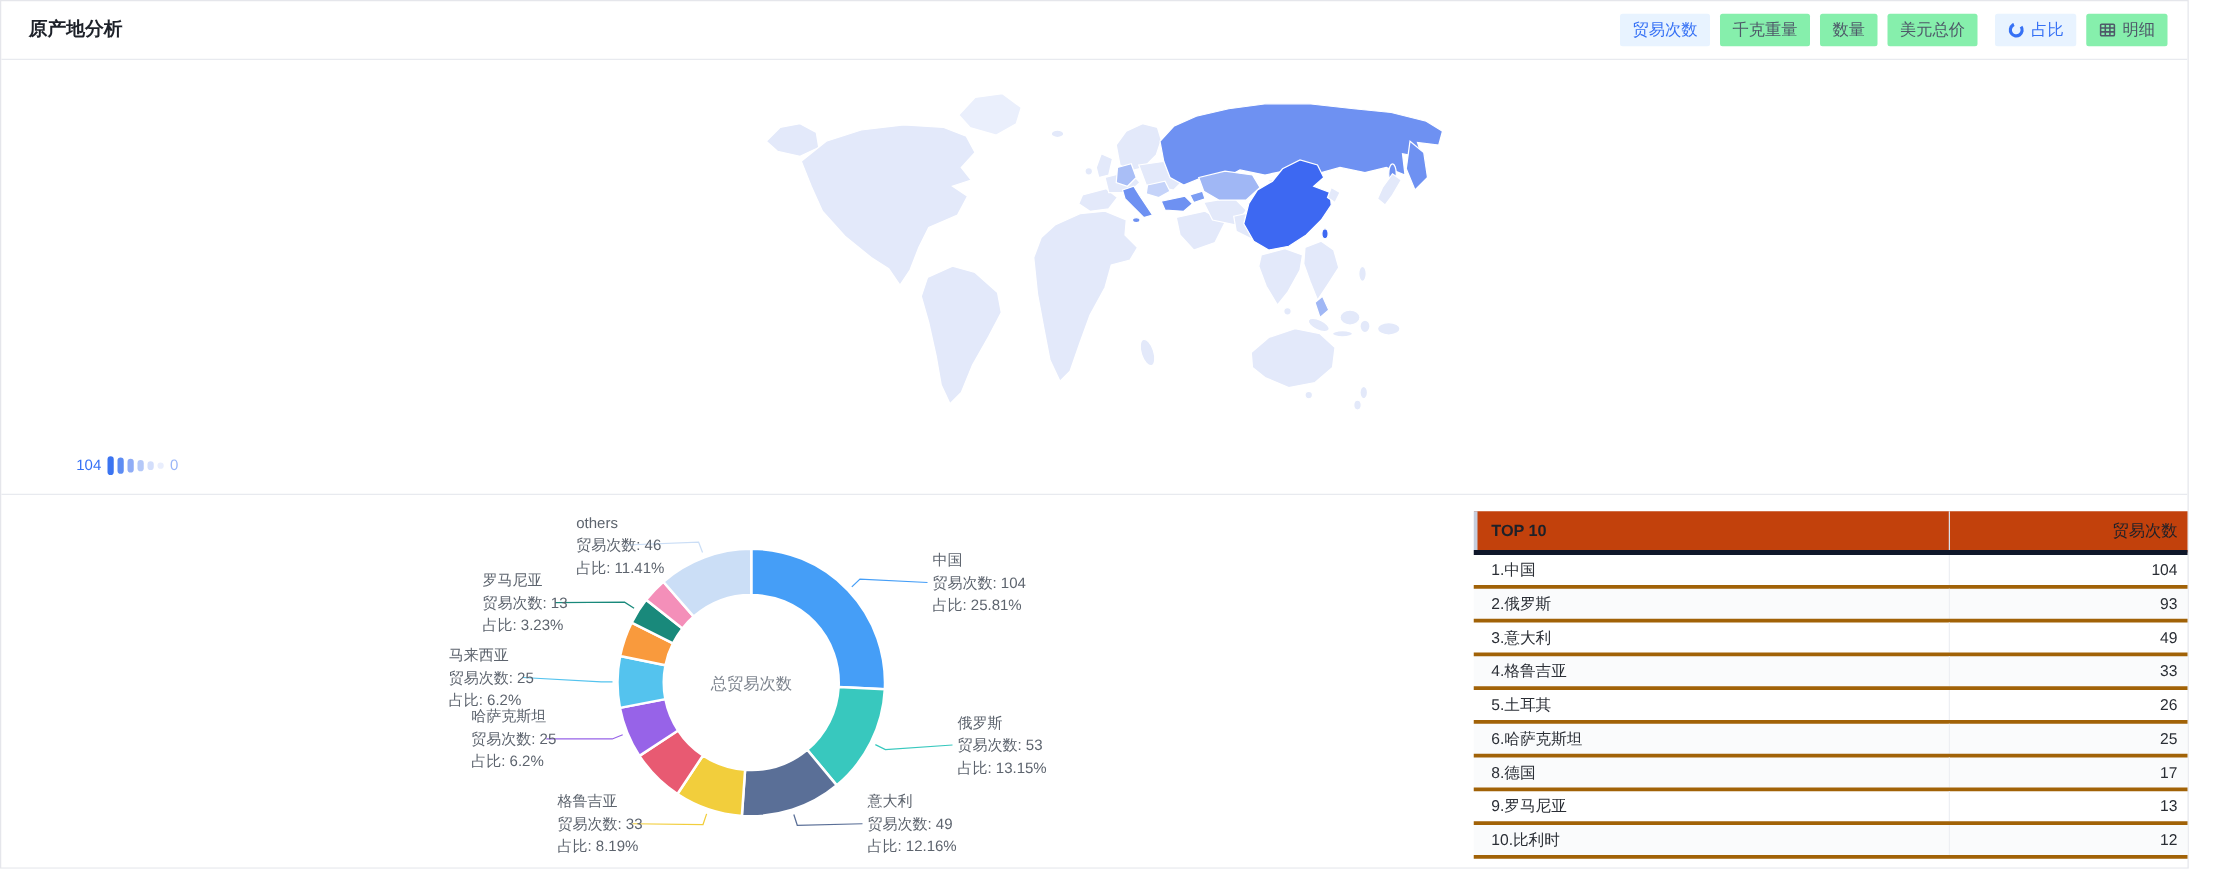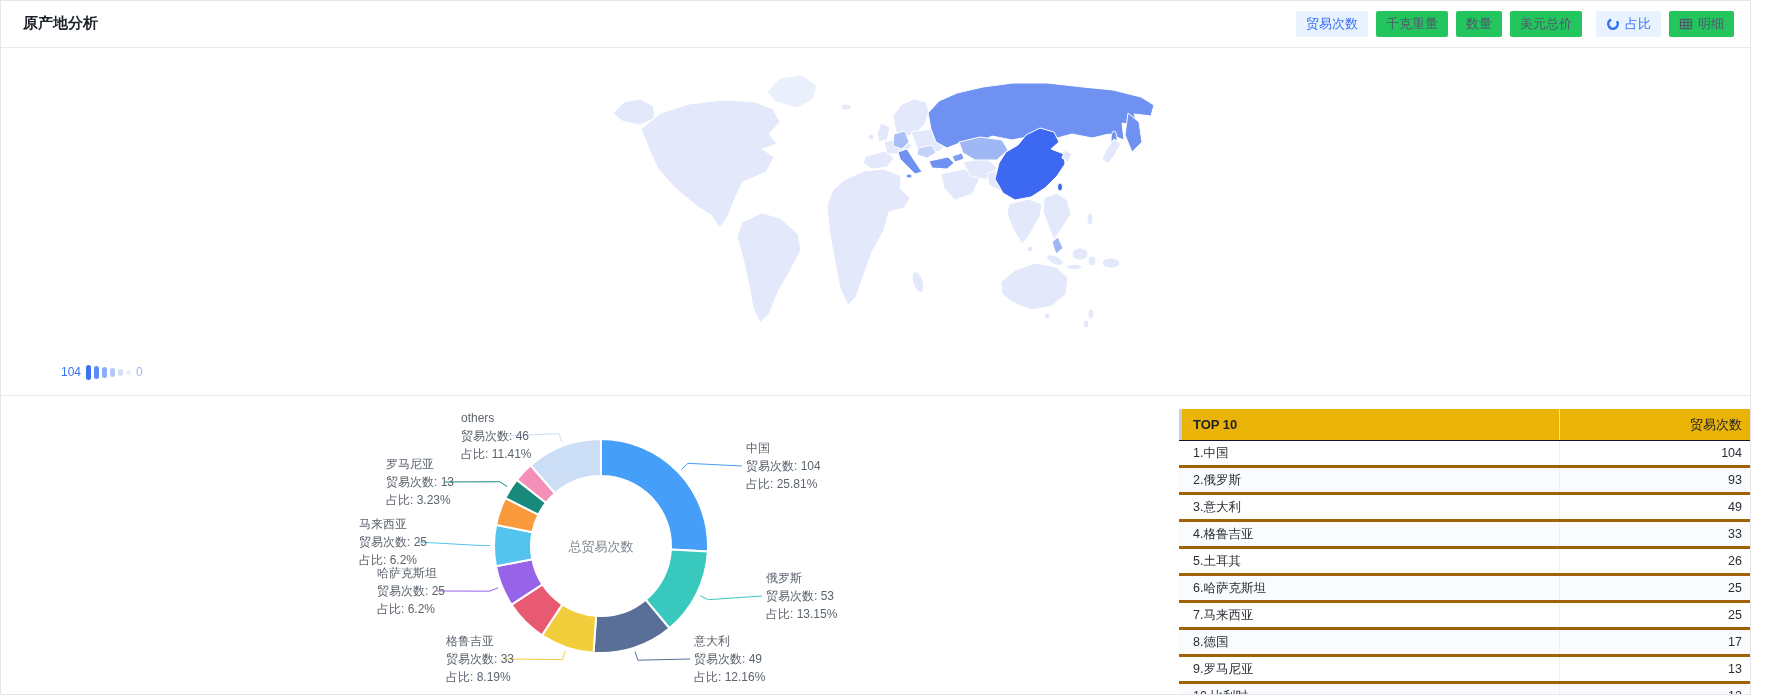--- a/index.html
+++ b/index.html
@@ -3,41 +3,41 @@
 <meta charset="utf-8">
 <style>
   html,body{margin:0;padding:0;background:#fff;}
   body{font-family:"Liberation Sans","DejaVu Sans",sans-serif;}
   .card{position:relative;width:1751px;height:695px;background:#fff;border:1px solid #E5E6EB;box-sizing:border-box;overflow:hidden;}
   .page-title{position:absolute;left:22px;top:13px;font-size:15px;font-weight:600;color:#1D2129;}
   .divider{position:absolute;left:0;right:0;height:1px;background:#E8EAEF;}
   .dv1{top:46px}.dv2{top:394px}
   .toolbar{position:absolute;top:10px;right:16px;display:flex;align-items:center;gap:8px;}
   .tbtn{display:flex;align-items:center;gap:5px;height:26px;padding:0 10px;border:none;border-radius:2px;
-        background:#22c55e;color:#4E5969;font-size:13px;font-family:inherit;cursor:pointer;line-height:26px;}
+        background:#86efac;color:#4E5969;font-size:13px;font-family:inherit;cursor:pointer;line-height:26px;}
   .tbtn.active{background:#E8F3FF;color:#3671F5;}
   .tbtn.grp{margin-left:6px;}
   .tbtn svg{display:block;}
   #map-svg{position:absolute;left:0;top:47px;}
   #map-svg path,#map-svg ellipse{stroke:#fff;stroke-width:1;}
   .legend{position:absolute;left:60px;top:361px;height:20px;display:flex;align-items:center;gap:5px;}
   .lg-max{font-size:12px;color:#3671F5;}
   .lg-min{font-size:12px;color:#9AB6F8;}
   .bars{display:flex;align-items:center;gap:3px;}
   .bars i{display:block;width:5px;border-radius:2.5px;}
   #donut-svg{position:absolute;left:0;top:0;pointer-events:none;}
   #donut-svg path.slice{pointer-events:auto;}
   .dlbl{position:absolute;font-size:12px;color:#5D646E;line-height:18px;white-space:nowrap;}
   .center-label{position:absolute;left:500px;top:523px;width:200px;text-align:center;pointer-events:none;}
   .cl1{font-size:13px;color:#7E858F;line-height:18px;margin-top:14px;}
   .cl2{font-size:25px;color:#3A3F46;line-height:27px;margin-top:1px;}
   .top10{position:absolute;left:1178px;top:408px;width:577px;}
   .top10 table{width:100%;border-collapse:collapse;table-layout:fixed;}
   .top10 col.c1{width:380px}.top10 col.c2{width:197px}
-  .top10 th{height:29px;background:#eab308;font-size:13px;color:#1D2129;border-bottom:1px solid #0f172a;}
+  .top10 th{height:29px;background:#c2410c;font-size:13px;color:#1D2129;border-bottom:4px solid #0f172a;}
   .top10 th.th1{text-align:left;padding-left:14px;font-weight:700;position:relative;}
   .top10 th.th1:before{content:"";position:absolute;left:0;top:0;bottom:0;width:3px;background:#C6CEDD;}
   .top10 th.th2{text-align:right;padding-right:14px;font-weight:500;border-left:1px solid #D9DFE9;}
   .top10 td{height:22px;font-size:12.5px;color:#2A2E35;border-bottom:3px solid #a16207;}
   .top10 td.c-name{text-align:left;padding-left:14px;}
   .top10 td.c-val{text-align:right;padding-right:14px;border-left:1px solid #EDEFF3;}
   .top10 tr.even td{background:#FAFBFC;}
 </style>
 </head>
 <body>
@@ -250,24 +250,20 @@
             <td class="c-val">33</td>
           </tr>
           <tr class="odd">
             <td class="c-name">5.土耳其</td>
             <td class="c-val">26</td>
           </tr>
           <tr class="even">
             <td class="c-name">6.哈萨克斯坦</td>
             <td class="c-val">25</td>
           </tr>
-          <tr class="odd">
-            <td class="c-name">7.马来西亚</td>
-            <td class="c-val">25</td>
-          </tr>
           <tr class="even">
             <td class="c-name">8.德国</td>
             <td class="c-val">17</td>
           </tr>
           <tr class="odd">
             <td class="c-name">9.罗马尼亚</td>
             <td class="c-val">13</td>
           </tr>
           <tr class="even">
             <td class="c-name">10.比利时</td>

